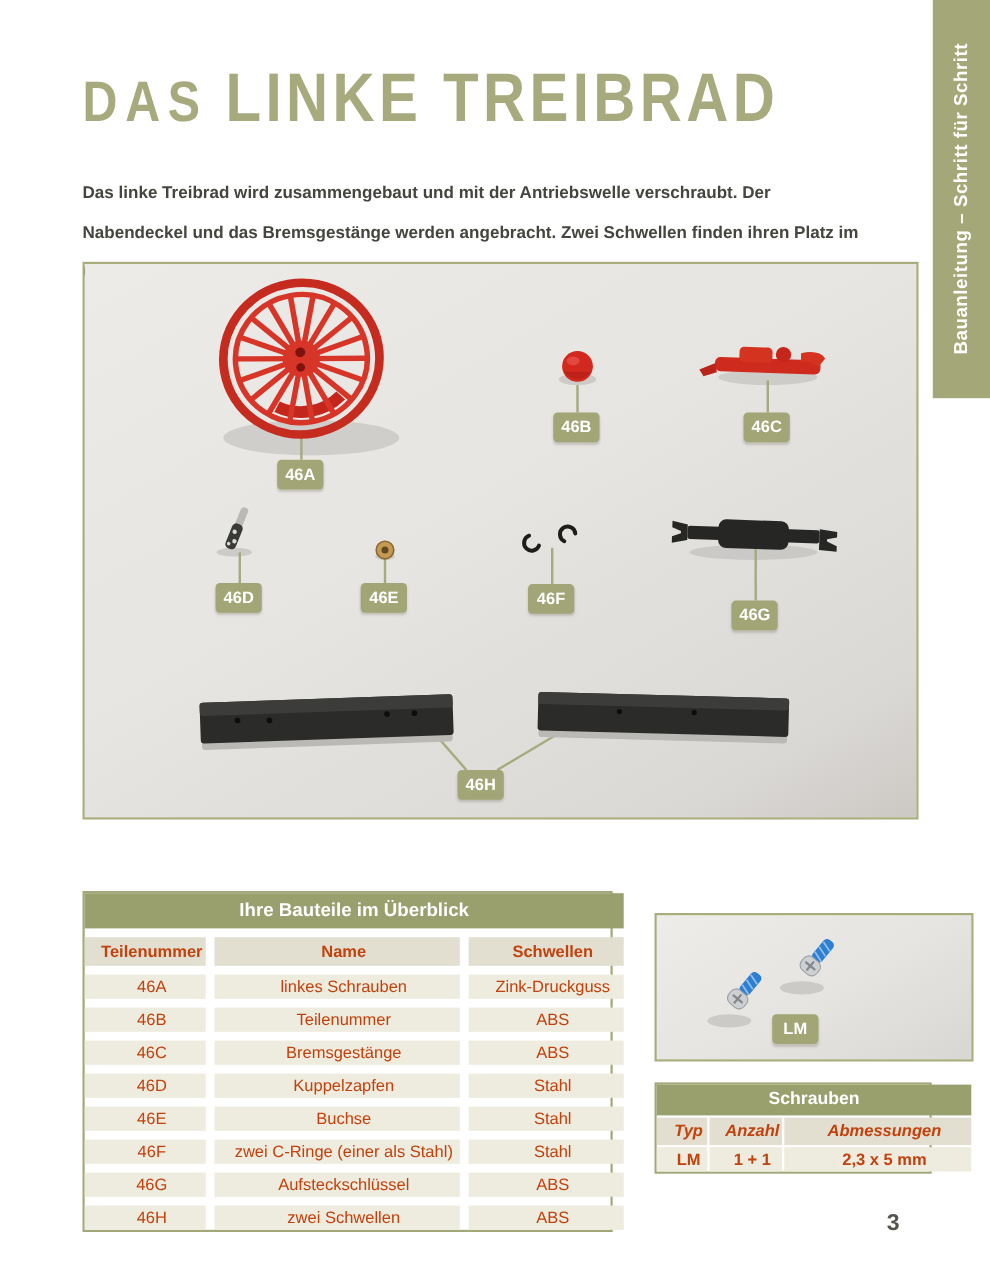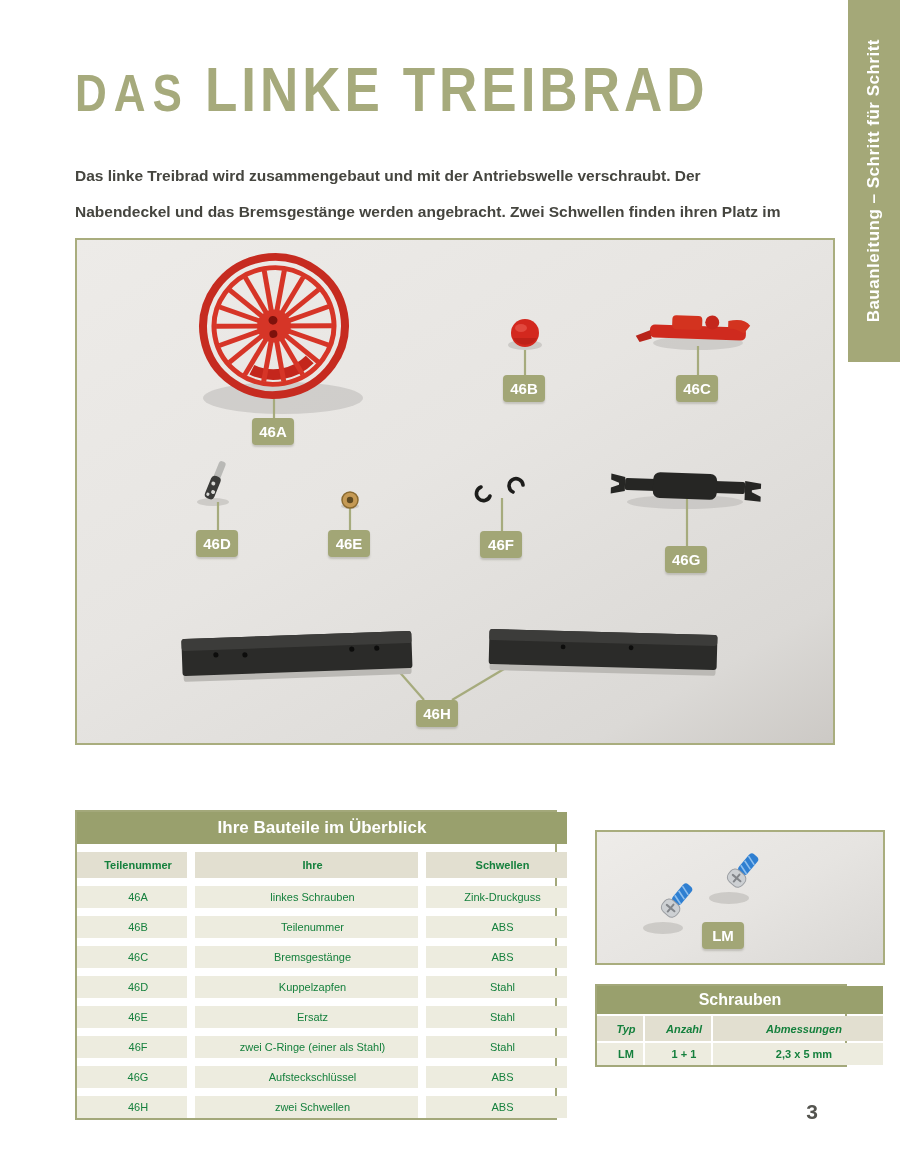--- a/index.html
+++ b/index.html
@@ -54,21 +54,21 @@
     background:#ffffff; border:2px solid #a3a87a;
     display:grid; grid-template-columns:110px 223px 141px; gap:8px;
   }
   .tband {
     grid-column:1 / 4; height:32px; background:#99a06d;
     color:#ffffff; font-weight:bold; font-size:17px;
     display:flex; align-items:center; justify-content:center;
   }
   .th { background:#e2dfd0; height:26px; font-weight:bold; }
   .td { background:#edecdf; height:22px; }
-  .th,.td { display:flex; align-items:center; justify-content:center; font-size:11px; color:#15803d;padding-left:12px; }
+  .th,.td { display:flex; align-items:center; justify-content:center; font-size:15px; color:#c2410c;padding-left:12px; }
 
   
   .screw-panel {
     position:absolute; left:595px; top:830px; width:290px; height:135px;
     border:2px solid #a9ad7e;
     background:linear-gradient(150deg,#eeece9 0%, #e6e4e1 55%, #d9d7d4 100%);
   }
   .screw-panel svg { position:absolute; left:0; top:0; }
   .screw-panel .badge { left:105px; top:90px; }
 
@@ -217,41 +217,41 @@
     <div class="badge" style="left:119px; top:290px;">46D</div>
     <div class="badge" style="left:251px; top:290px;">46E</div>
     <div class="badge" style="left:403px; top:291px;">46F</div>
     <div class="badge" style="left:588px; top:306px;">46G</div>
     <div class="badge" style="left:339px; top:460px;">46H</div>
   </div>
 
   <div class="ptable">
     <div class="tband">Ihre Bauteile im Überblick</div>
     <div class="th">Teilenummer</div>
-    <div class="th">Ihre</div>
+    <div class="th">Name</div>
     <div class="th">Schwellen</div>
 
     <div class="td">46A</div>
     <div class="td">linkes Schrauben</div>
     <div class="td">Zink-Druckguss</div>
 
     <div class="td">46B</div>
     <div class="td">Teilenummer</div>
     <div class="td">ABS</div>
 
     <div class="td">46C</div>
     <div class="td">Bremsgestänge</div>
     <div class="td">ABS</div>
 
     <div class="td">46D</div>
     <div class="td">Kuppelzapfen</div>
     <div class="td">Stahl</div>
 
     <div class="td">46E</div>
-    <div class="td">Ersatz</div>
+    <div class="td">Buchse</div>
     <div class="td">Stahl</div>
 
     <div class="td">46F</div>
     <div class="td">zwei C-Ringe (einer als Stahl)</div>
     <div class="td">Stahl</div>
 
     <div class="td">46G</div>
     <div class="td">Aufsteckschlüssel</div>
     <div class="td">ABS</div>
 

